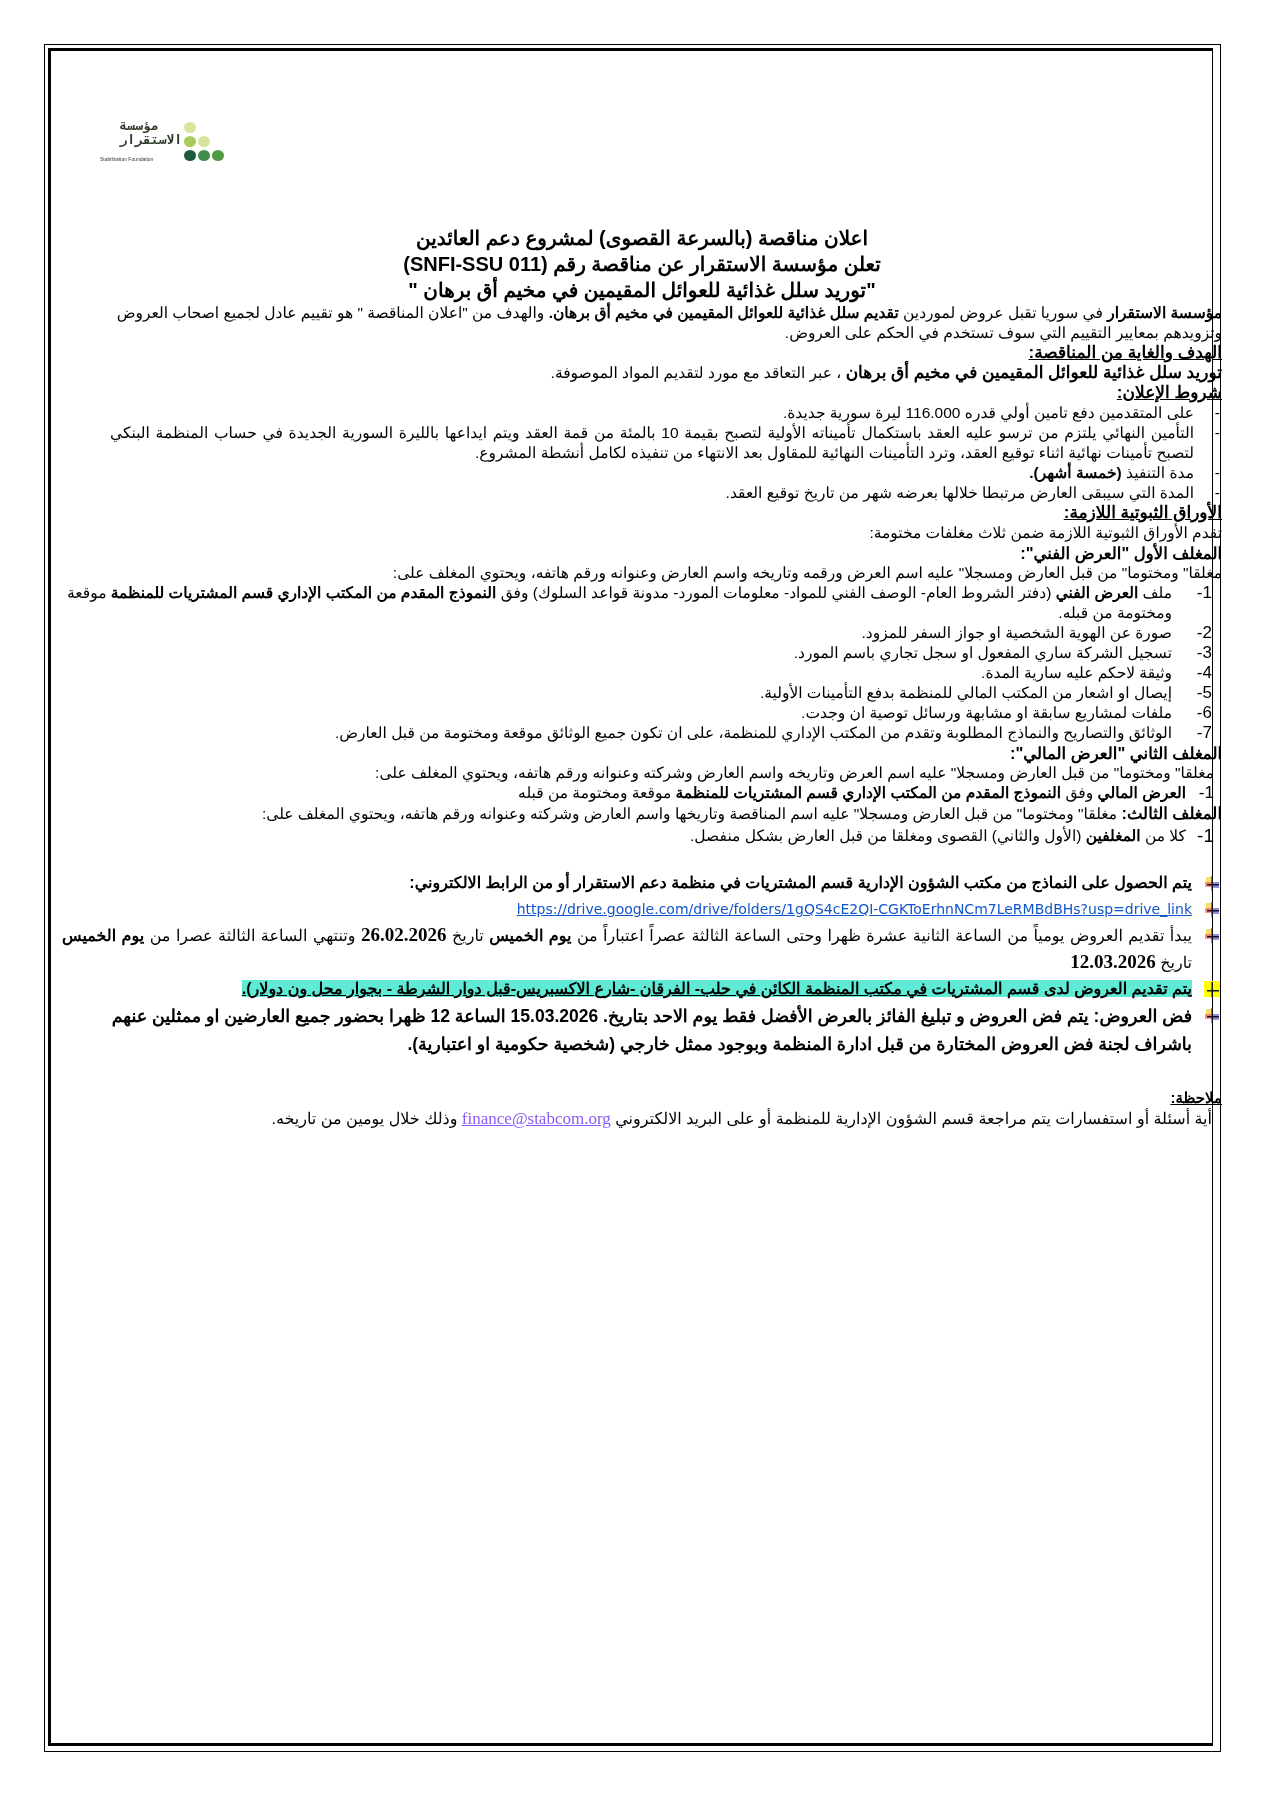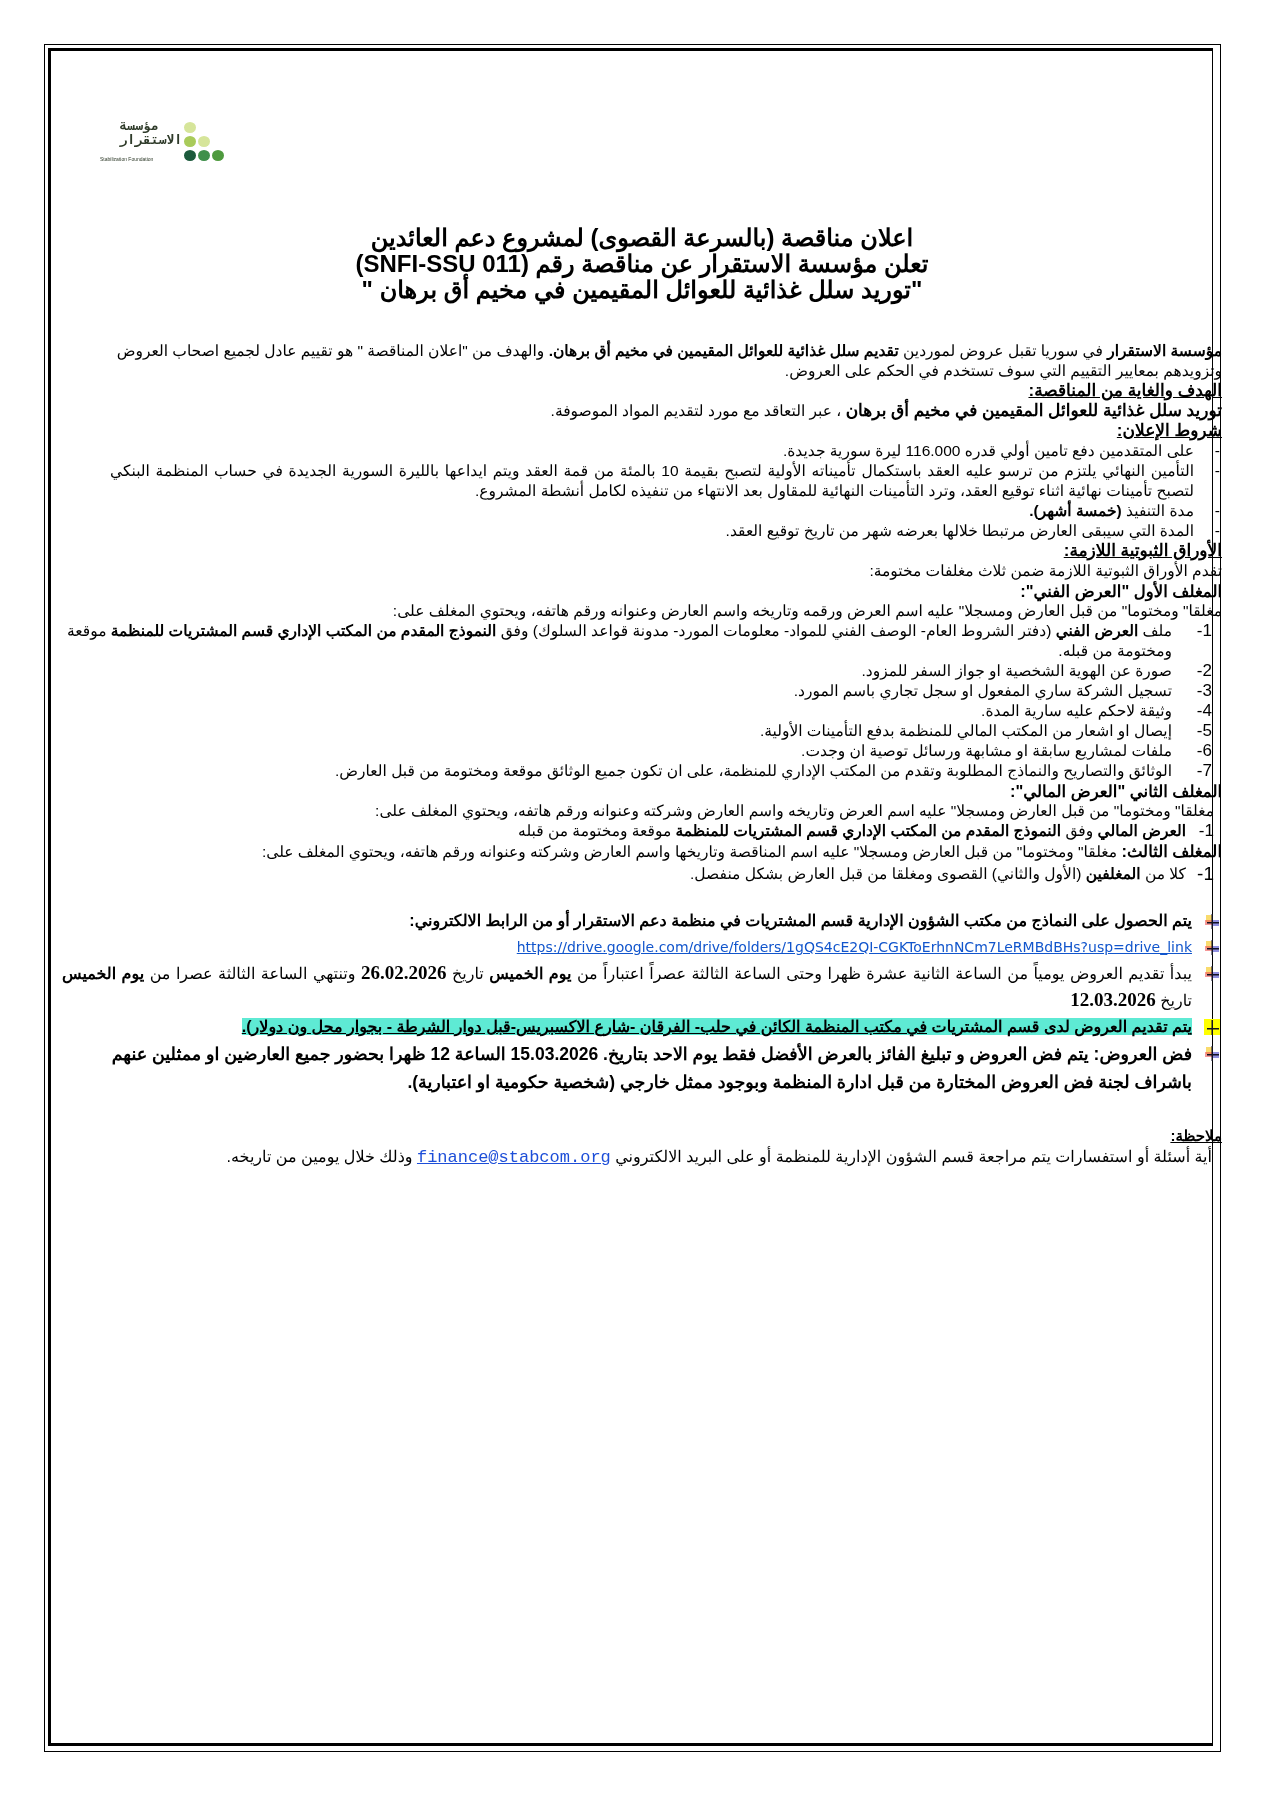--- a/index.html
+++ b/index.html
@@ -5,36 +5,36 @@
   html, body { margin:0; padding:0; background:#ffffff; }
   body { width:1272px; height:1800px; position:relative; font-family:"Liberation Sans", sans-serif; color:#000; }
   .frame { position:absolute; left:44px; top:44px; width:1175px; height:1706px; border:1px solid #000; }
   .frame-inner { position:absolute; left:48px; top:48px; width:1165px; height:1698px; border-top:3px solid #000; border-left:3px solid #000; border-right:1px solid #000; border-bottom:3px solid #000; box-sizing:border-box; }
   .logo { position:absolute; left:98px; top:120px; width:130px; height:50px; }
   .logo-ar { position:absolute; right:46px; top:0; direction:rtl; font-weight:bold; color:#2f3b2a; font-size:13px; line-height:14px; text-align:left;font-family:Liberation Mono, monospace; }
   .logo-en { position:absolute; left:2px; top:36px; font-size:5px; color:#2f3b2a; white-space:nowrap; }
   .dots { position:absolute; left:86px; top:2px; width:44px; height:44px; }
   .dot { position:absolute; width:12px; height:11px; border-radius:50%; }
   .content { position:absolute; left:62px; top:225px; width:1160px; direction:rtl; text-align:right; font-size:15.5px; line-height:20px; }
-  .title { text-align:center; font-weight:bold; font-size:24px; line-height:26px; }
+  .title { text-align:center; font-weight:bold; font-size:20px; line-height:26px; }
   .p { margin:0; }
   .b { font-weight:bold; }
   .u { text-decoration:underline; font-weight:bold; font-size:17px; }
   .dash-list { list-style:none; margin:0; padding:0 28px 0 0; }
   .dash-list li { position:relative;margin-left:48px; }
   .dash-list li::before { content:"-"; position:absolute; right:-26px; }
   .num-list { list-style:none; margin:0; padding:0 50px 0 0; }
   .num-list li { position:relative; }
   .num-list .n { position:absolute; right:-40px; font-size:17px; }
   .bullets { margin:18px 0 0 0; padding:0 30px 0 0; list-style:none; }
   .bullets li { position:relative; font-size:16px; line-height:26px; }
   .bullet-icon { position:absolute; right:-28px; top:5px; width:16px; height:16px; }
   .link { color:#1155cc; text-decoration:underline; direction:ltr; unicode-bidi:embed; font-family:"DejaVu Sans", sans-serif; font-size:14px; }
   .hl { background:#5eead4; }
-  .mail { color:#1d4ed8; text-decoration:underline; font-family:Liberation Mono, monospace; font-size:17px; }
+  .mail { color:#8b5cf6; text-decoration:underline; font-family:Liberation Serif, serif; font-size:17px; }
 </style>
 </head>
 <body>
 
 <div class="frame"></div>
 <div class="frame-inner"></div>
 
 <div class="logo">
   <div class="logo-ar">
     <div>مؤسسة</div>
@@ -51,21 +51,21 @@
   </div>
 </div>
 
 <div class="content">
   <div class="title">
     <div>اعلان مناقصة (بالسرعة القصوى) لمشروع دعم العائدين</div>
     <div>تعلن مؤسسة الاستقرار عن مناقصة رقم (SNFI-SSU 011)</div>
     <div>"توريد سلل غذائية للعوائل المقيمين في مخيم أق برهان "</div>
   </div>
 
-  <p class="p" style="margin-top:38px">
+  <p class="p" style="">
     <span class="b">مؤسسة الاستقرار</span><span> في سوريا تقبل عروض لموردين </span><span class="b">تقديم سلل غذائية للعوائل المقيمين في مخيم أق برهان.</span><span> والهدف من "اعلان المناقصة " هو تقييم عادل لجميع اصحاب العروض وتزويدهم بمعايير التقييم التي سوف تستخدم في الحكم على العروض.</span>
   </p>
 
   <div class="u">الهدف والغاية من المناقصة:</div>
   <p class="p"><span class="b" style="font-size:17px">توريد سلل غذائية للعوائل المقيمين في مخيم أق برهان</span><span> ، عبر التعاقد مع مورد لتقديم المواد الموصوفة.</span></p>
 
   <div class="u">شروط الإعلان:</div>
   <ul class="dash-list">
     <li>على المتقدمين دفع تامين أولي قدره 116.000 ليرة سورية جديدة.</li>
     <li style="text-align:justify">التأمين النهائي يلتزم من ترسو عليه العقد باستكمال تأميناته الأولية لتصبح بقيمة 10 بالمئة من قمة العقد ويتم ايداعها بالليرة السورية الجديدة في حساب المنظمة البنكي لتصبح تأمينات نهائية اثناء توقيع العقد، وترد التأمينات النهائية للمقاول بعد الانتهاء من تنفيذه لكامل أنشطة المشروع.</li>

